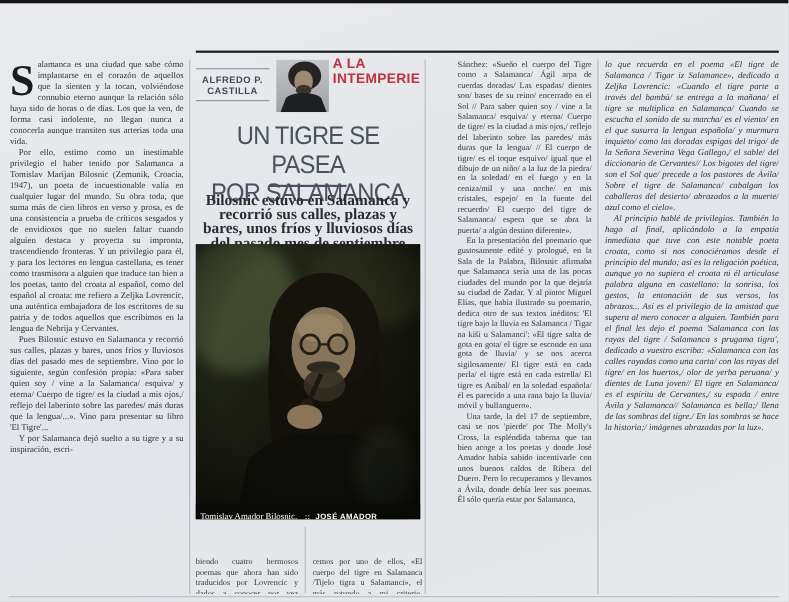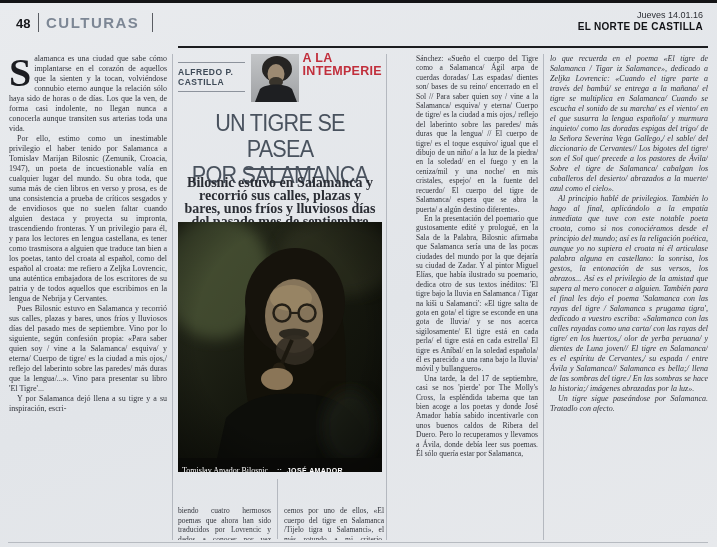--- a/index.html
+++ b/index.html
@@ -32,21 +32,21 @@
   .col3{left:392px;width:146px;}
   .col3 p{font-size:7.6px;line-height:9.4px;margin-left:24px;}
   .col4{left:550px;width:158px;font-style:italic;}
   .ind{text-indent:8px;}
   .dropcap{float:left;font:bold 40px/33px "Liberation Serif",serif;color:#1b1c21;padding:2px 3px 0 0;}
 
   
   .col2{position:absolute;left:178px;top:52px;width:204px;height:488px;}
   .byline{position:relative;height:56px;display:flex;align-items:flex-start;}
   .byline-name{width:70px;margin-top:10px;border-top:1px solid #8d939c;border-bottom:1px solid #8d939c;
-               padding:4px 0;font:bold 8.5px/10px "Liberation Sans",sans-serif;
+               padding:4px 0;text-align:center;font:bold 8.5px/10px "Liberation Sans",sans-serif;
                letter-spacing:.5px;color:#3e4a57;}
   .byline-photo{width:50px;height:48px;margin:2px 4px 0 6px;overflow:hidden;}
   .byline-col{font:bold 12.5px/13px "Liberation Sans",sans-serif;letter-spacing:.3px;}
   .headline{position:absolute;top:58px;left:0;width:204px;text-align:center;
             font:23px/26px "Liberation Sans",sans-serif;color:#49525e;letter-spacing:-.8px;
             transform:scaleX(.94);transform-origin:center;}
   .head-rule{position:absolute;top:116px;left:67px;width:70px;height:2px;background:#4a525d;}
   .standfirst{position:absolute;top:124px;left:2px;width:200px;text-align:center;
               font-weight:bold;font-size:14px;line-height:13px;color:#2a2d34;}
   .photo{position:absolute;top:170px;left:0;width:204px;height:250px;background:#12140e;}
@@ -59,43 +59,33 @@
   .bp{position:absolute;top:0;font-size:7.5px;line-height:9.5px;text-align:justify;overflow:hidden;height:62px;margin-top:28px;}
   .bp-left{left:0;width:93px;}
   .bp-right{left:106px;width:100px;}
 </style>
 </head>
 <body>
 
 <div class="page">
   <div class="topbar"></div>
 
-  <div class="hdr">
-    <span class="pagenum">48</span>
-    <span class="hbar b1"></span>
-    <span class="section">CULTURAS</span>
-    <span class="hbar b2"></span>
-    <div class="hdr-right">
-      <div class="date">Jueves 14.01.16</div>
-      <div class="masthead">EL NORTE DE CASTILLA</div>
-    </div>
-  </div>
 
   <div class="art-rule"></div>
   <div class="vrule vr1"></div>
   <div class="vrule vr2"></div>
   <div class="vrule vr3"></div>
   <div class="vr-mini"></div>
   <div class="bottom-rule"></div>
 
   <div class="col col1">
     <p><span class="dropcap">S</span><span>alamanca es una ciudad que sabe cómo implantarse en el corazón de aquellos que la sienten y la tocan, volviéndose connubio eterno aunque la relación sólo haya sido de horas o de días. Los que la ven, de forma casi indolente, no llegan nunca a conocerla aunque transiten sus arterias toda una vida.</span></p>
     <p class="ind">Por ello, estimo como un inestimable privilegio el haber tenido por Salamanca a Tomislav Marijan Bilosnic (Zemunik, Croacia, 1947), un poeta de incuestionable valía en cualquier lugar del mundo. Su obra toda, que suma más de cien libros en verso y prosa, es de una consistencia a prueba de críticos sesgados y de envidiosos que no suelen faltar cuando alguien destaca y proyecta su impronta, trascendiendo fronteras. Y un privilegio para él, y para los lectores en lengua castellana, es tener como trasmisora a alguien que traduce tan bien a los poetas, tanto del croata al español, como del español al croata: me refiero a Zeljka Lovrencic, una auténtica embajadora de los escritores de su patria y de todos aquellos que escribimos en la lengua de Nebrija y Cervantes.</p>
     <p class="ind">Pues Bilosnic estuvo en Salamanca y recorrió sus calles, plazas y bares, unos fríos y lluviosos días del pasado mes de septiembre. Vino por lo siguiente, según confesión propia: «Para saber quien soy / vine a la Salamanca/ esquiva/ y eterna/ Cuerpo de tigre/ es la ciudad a mis ojos,/ reflejo del laberinto sobre las paredes/ más duras que la lengua/...». Vino para presentar su libro 'El Tigre'...</p>
-    <p class="ind">Y por Salamanca dejó llena a su tigre y a su inspiración, escri-</p>
+    <p class="ind">Y por Salamanca dejó suelto a su tigre y a su inspiración, escri-</p>
   </div>
 
   <div class="col2">
     <div class="byline">
       <div class="byline-name">
         <div>ALFREDO P.</div>
         <div>CASTILLA</div>
       </div>
       <div class="byline-photo">
         <svg width="50" height="48" viewBox="0 0 50 48">
@@ -174,15 +164,14 @@
 
   <div class="col col3">
     <p>Sánchez: «Sueño el cuerpo del Tigre como a Salamanca/ Ágil arpa de cuerdas doradas/ Las espadas/ dientes son/ bases de su reino/ encerrado en el Sol // Para saber quien soy / vine a la Salamanca/ esquiva/ y eterna/ Cuerpo de tigre/ es la ciudad a mis ojos,/ reflejo del laberinto sobre las paredes/ más duras que la lengua/ // El cuerpo de tigre/ es el toque esquivo/ igual que el dibujo de un niño/ a la luz de la piedra/ en la soledad/ en el fuego y en la ceniza/mil y una noche/ en mis cristales, espejo/ en la fuente del recuerdo/ El cuerpo del tigre de Salamanca/ espera que se abra la puerta/ a algún destino diferente».</p>
     <p class="ind">En la presentación del poemario que gustosamente edité y prologué, en la Sala de la Palabra, Bilosnic afirmaba que Salamanca sería una de las pocas ciudades del mundo por la que dejaría su ciudad de Zadar. Y al pintor Miguel Elías, que había ilustrado su poemario, dedica otro de sus textos inéditos: 'El tigre bajo la lluvia en Salamanca / Tigar na kiši u Salamanci': «El tigre salta de gota en gota/ el tigre se esconde en una gota de lluvia/ y se nos acerca sigilosamente/ El tigre está en cada perla/ el tigre está en cada estrella/ El tigre es Aníbal/ en la soledad española/ él es parecido a una rana bajo la lluvia/ móvil y bullanguero».</p>
     <p class="ind">Una tarde, la del 17 de septiembre, casi se nos 'pierde' por The Molly's Cross, la espléndida taberna que tan bien acoge a los poetas y donde José Amador había sabido incentivarle con unos buenos caldos de Ribera del Duero. Pero lo recuperamos y llevamos a Ávila, donde debía leer sus poemas. Él sólo quería estar por Salamanca,</p>
   </div>
 
   <div class="col col4">
     <p>lo que recuerda en el poema «El tigre de Salamanca / Tigar iz Salamance», dedicado a Zeljka Lovrencic: «Cuando el tigre parte a través del bambú/ se entrega a la mañana/ el tigre se multiplica en Salamanca/ Cuando se escucha el sonido de su marcha/ es el viento/ en el que susurra la lengua española/ y murmura inquieto/ como las doradas espigas del trigo/ de la Señora Severina Vega Gallego,/ el sable/ del diccionario de Cervantes// Los bigotes del tigre/ son el Sol que/ precede a los pastores de Ávila/ Sobre el tigre de Salamanca/ cabalgan los caballeros del desierto/ abrazados a la muerte/ azul como el cielo».</p>
     <p class="ind">Al principio hablé de privilegios. También lo hago al final, aplicándolo a la empatía inmediata que tuve con este notable poeta croata, como si nos conociéramos desde el principio del mundo; así es la religación poética, aunque yo no supiera el croata ni él articulase palabra alguna en castellano: la sonrisa, los gestos, la entonación de sus versos, los abrazos... Así es el privilegio de la amistad que supera al mero conocer a alguien. También para el final les dejo el poema 'Salamanca con las rayas del tigre / Salamanca s prugama tigra', dedicado a vuestro escriba: «Salamanca con las calles rayadas como una carta/ con las rayas del tigre/ en los huertos,/ olor de yerba peruana/ y dientes de Luna joven// El tigre en Salamanca/ es el espíritu de Cervantes,/ su espada / entre Ávila y Salamanca// Salamanca es bella;/ llena de las sombras del tigre./ En las sombras se hace la historia;/ imágenes abrazadas por la luz».</p>
-    <p class="ind">Un tigre sigue paseándose por Salamanca. Tratadlo con afecto.</p>
   </div>
 </div>
 
 </body></html>

